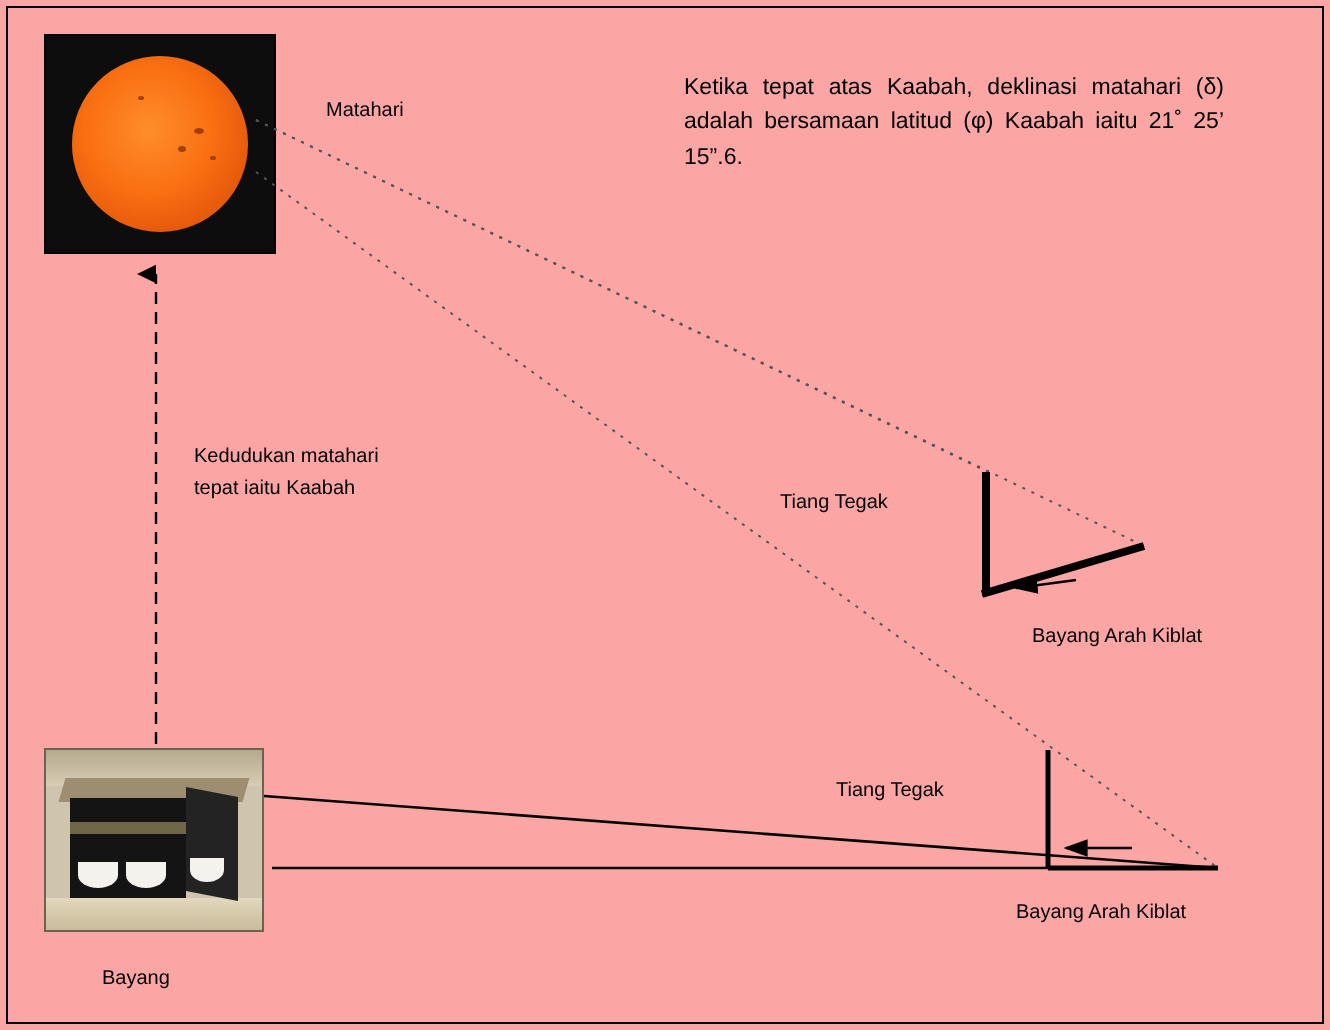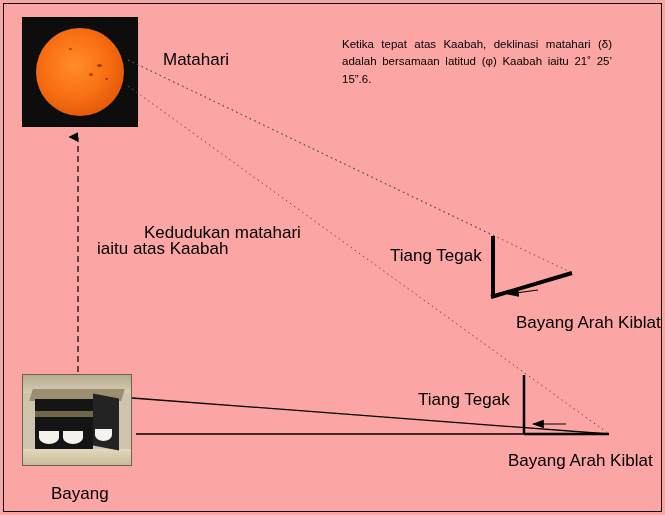--- a/index.html
+++ b/index.html
@@ -29,21 +29,21 @@
   }
   .svg-layer {
     position: absolute;
     left: 0;
     top: 0;
     width: 665px;
     height: 515px;
   }
   .label {
     position: absolute;
-    font-size: 17px;
+    font-size: 10px;
     color: #000000;
     line-height: 1.35;
     white-space: pre;
   }
   .para {
     position: absolute;
     font-size: 11.5px;
     color: #000000;
     line-height: 1.5;
     width: 270px;
@@ -192,22 +192,22 @@
     <line x1="524" y1="375" x2="524" y2="434" stroke="#000000" stroke-width="2.5"></line>
     <line x1="524" y1="434" x2="609" y2="434" stroke="#000000" stroke-width="2.5"></line>
 
     <line x1="566" y1="424" x2="533" y2="424" stroke="#000000" stroke-width="1.2" marker-end="url(#arrowHead)"></line>
   </svg>
 
   <div class="para" style="left:342px; top:36px;">Ketika tepat atas Kaabah, deklinasi matahari (δ) adalah bersamaan latitud (φ) Kaabah iaitu 21˚ 25’ 15”.6.</div>
 
   <div class="label" style="left:163px; top:49px;">Matahari</div>
 
-  <div class="label" style="left:97px; top:222px;margin-left:47px;">Kedudukan matahari</div>
-  <div class="label" style="left:97px; top:238px;">iaitu atas Kaabah</div>
+  <div class="label" style="left:97px; top:222px;">Kedudukan matahari</div>
+  <div class="label" style="left:97px; top:238px;">tepat iaitu Kaabah</div>
 
   <div class="label" style="left:390px; top:245px;">Tiang Tegak</div>
 
   <div class="label" style="left:516px; top:312px;">Bayang Arah Kiblat</div>
 
   <div class="label" style="left:418px; top:389px;">Tiang Tegak</div>
 
   <div class="label" style="left:508px; top:450px;">Bayang Arah Kiblat</div>
 
   <div class="label" style="left:51px; top:483px;">Bayang</div>

